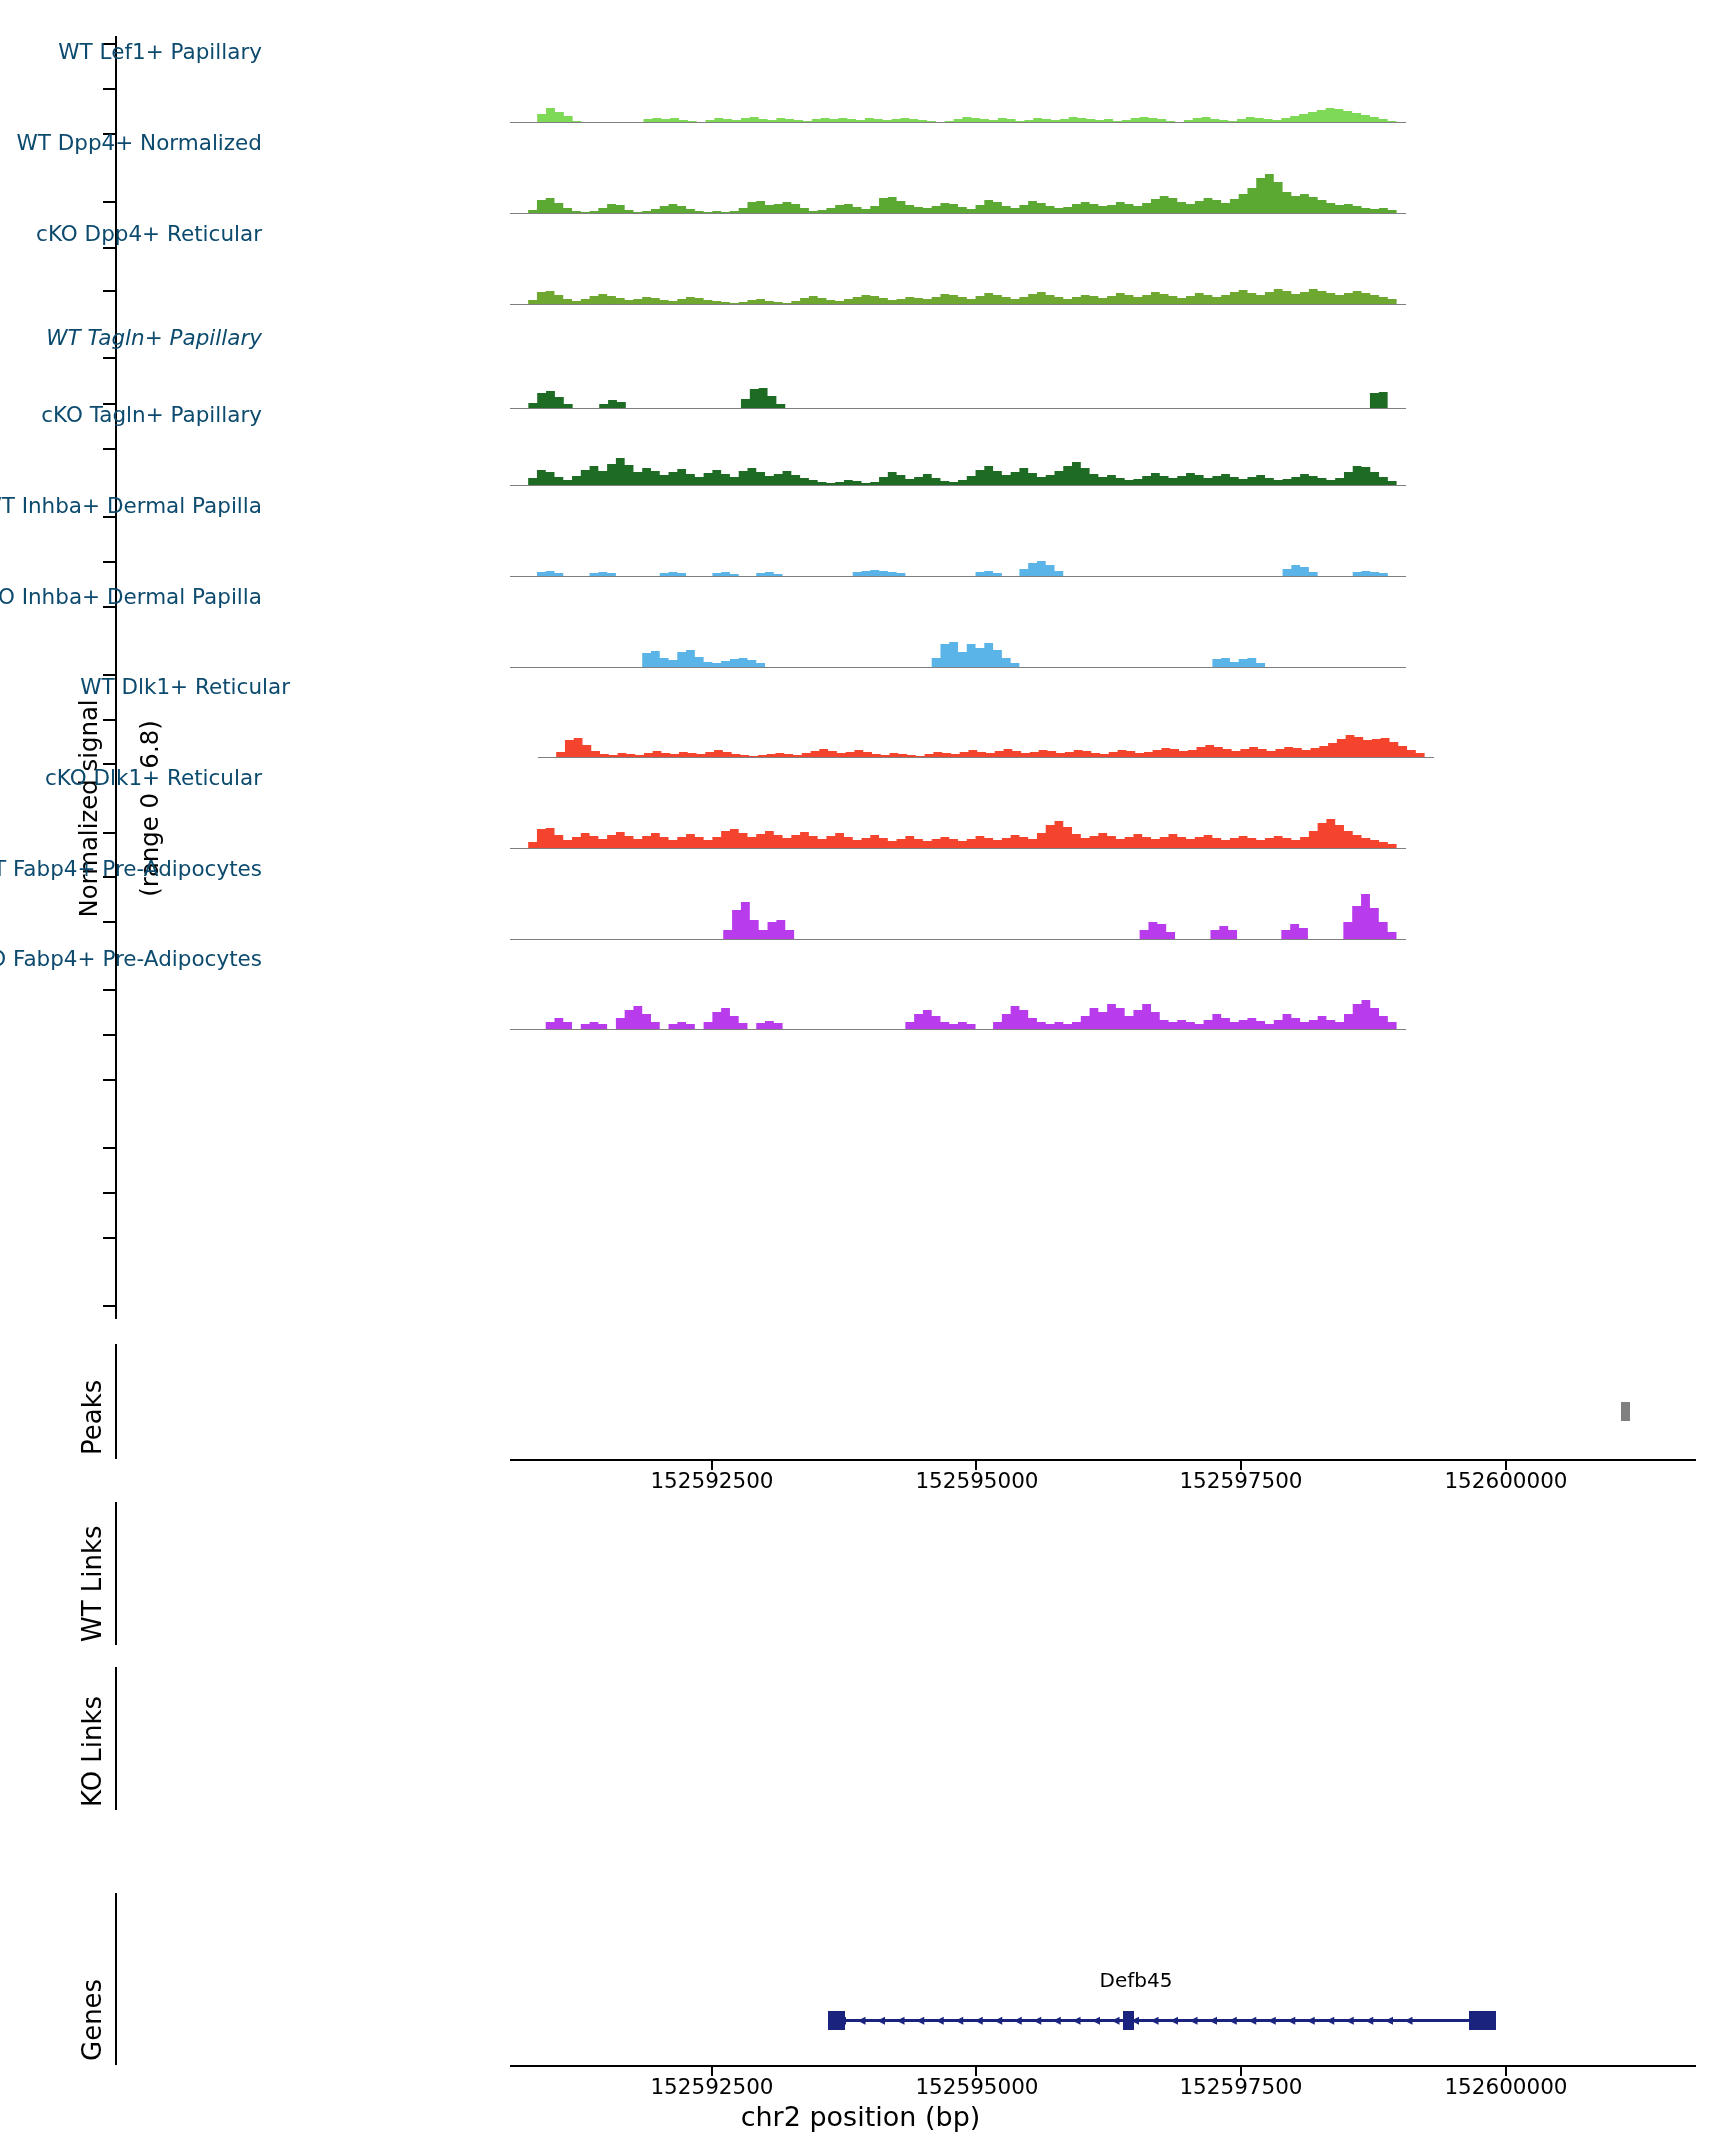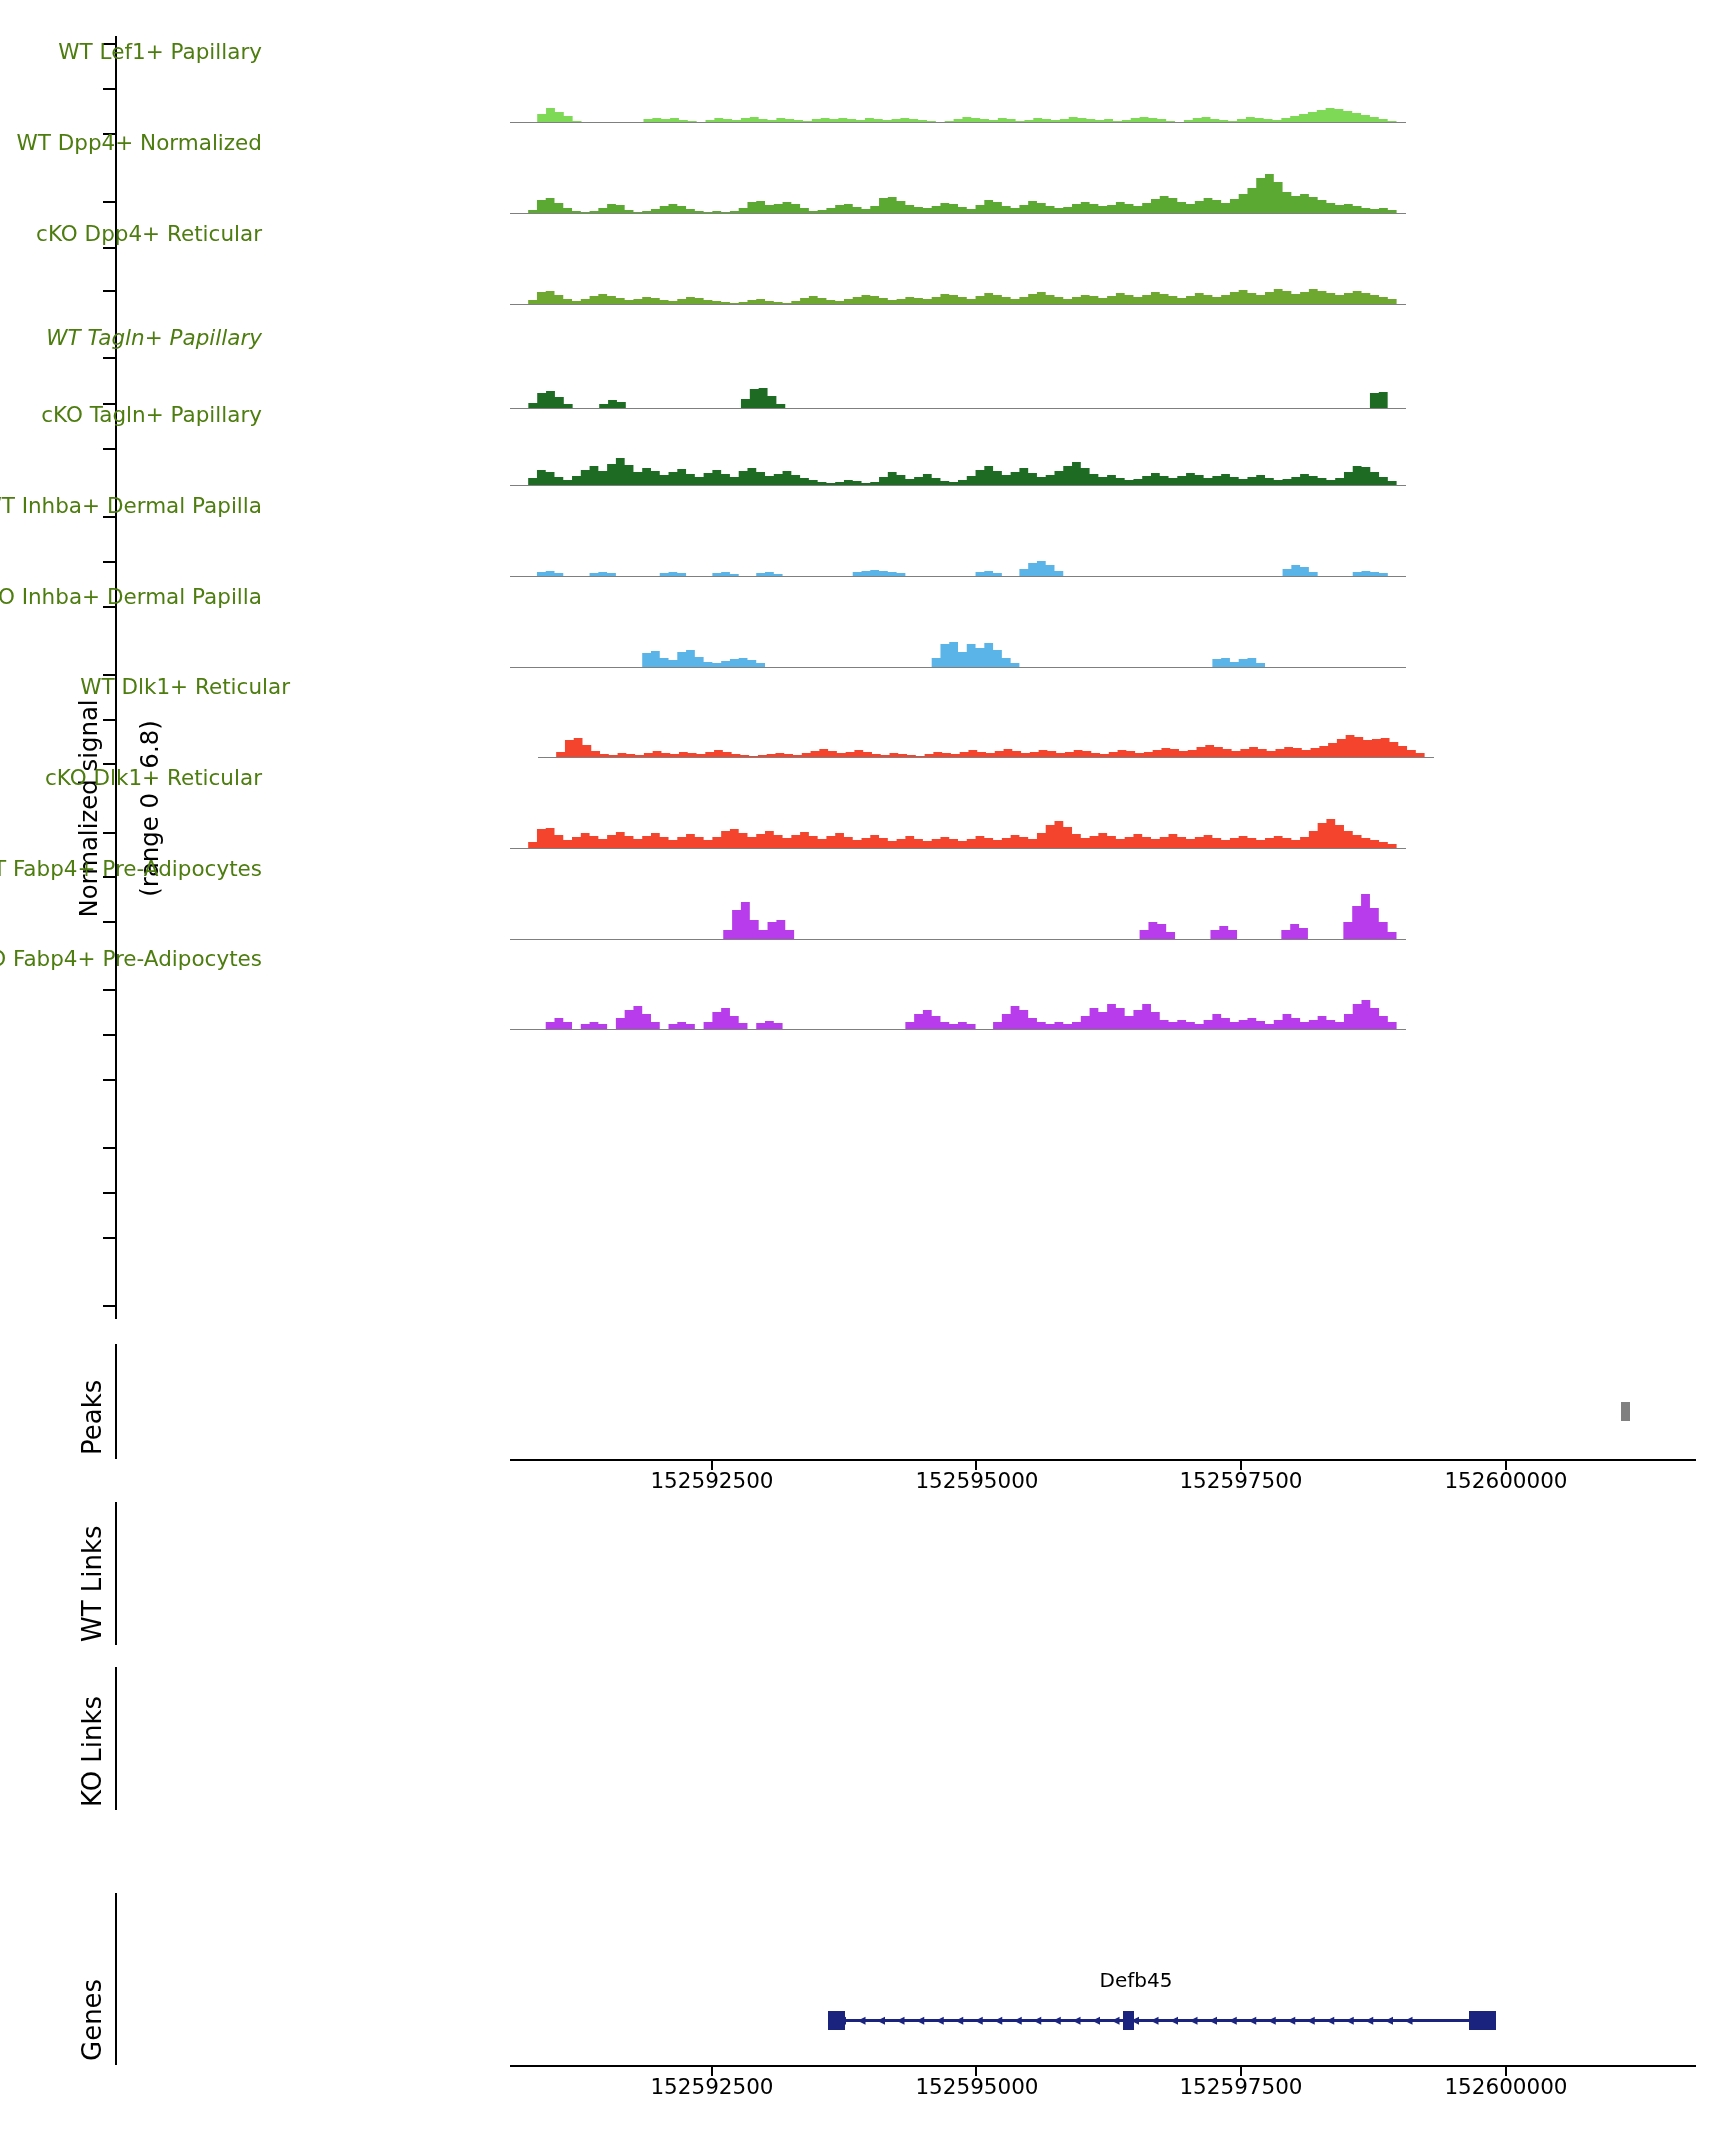--- a/index.html
+++ b/index.html
@@ -37,21 +37,21 @@
   .track {
     position: absolute;
     left: 0;
     width: 1721px;
   }
   .track-label {
     position: absolute;
     right: 1459px;       
     font-size: 21.5px;
     white-space: nowrap;
-    color: #4d7c0f;
+    color: #0c4a6e;
   }
   .track-plot {
     position: absolute;
     left: 510px;
     width: 896px;
   }
   .baseline {
     position: absolute;
     left: 0;
     width: 896px;
@@ -314,15 +314,16 @@
       <div class="tickmark" style="left: 711px; top: 2067px; width: 2.2px; height: 8.6px;"></div>
       <div class="xtick" style="left: 712px; top: 2074px;">152592500</div>
       <div class="tickmark" style="left: 975px; top: 2067px; width: 2.2px; height: 8.6px;"></div>
       <div class="xtick" style="left: 977px; top: 2074px;">152595000</div>
       <div class="tickmark" style="left: 1240px; top: 2067px; width: 2.2px; height: 8.6px;"></div>
       <div class="xtick" style="left: 1241px; top: 2074px;">152597500</div>
       <div class="tickmark" style="left: 1505px; top: 2067px; width: 2.2px; height: 8.6px;"></div>
       <div class="xtick" style="left: 1506px; top: 2074px;">152600000</div>
     </div>
 
+  <div class="xaxis-title" style="left:0px; top:2101px;">chr2 position (bp)</div>
 
 </div>
 
 
 </body></html>

